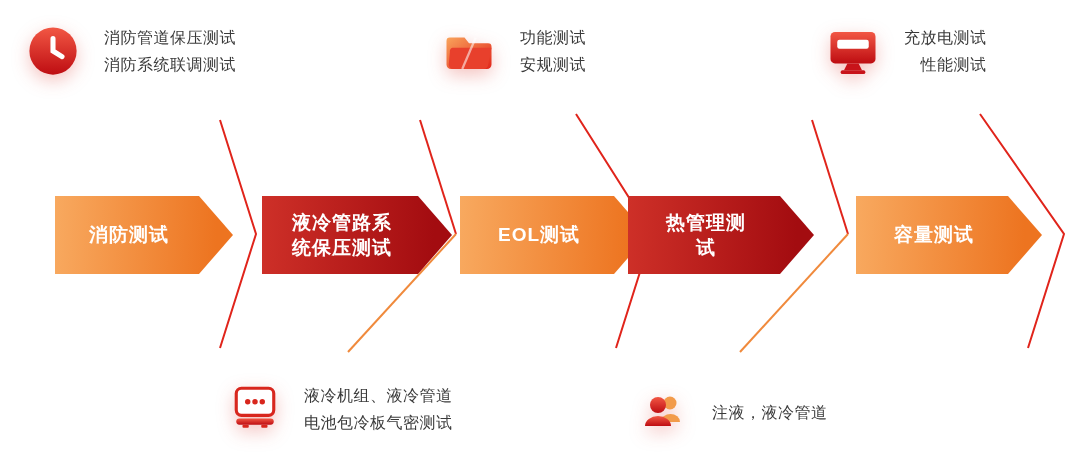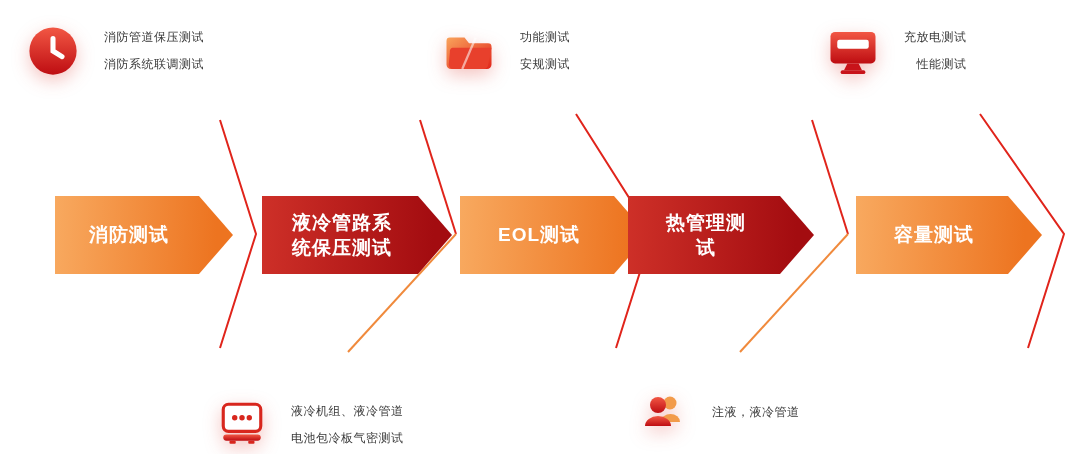--- a/index.html
+++ b/index.html
@@ -41,21 +41,21 @@
 
   
   .anno { position: absolute; z-index: 3; display: flex; align-items: flex-start; }
   .anno.center { align-items: center; }
   .icon-badge {
     display: inline-block;
     margin-right: 24px;
     line-height: 0;
     filter: drop-shadow(0 6px 9px rgba(214, 39, 30, 0.28));
   }
-  .anno-text { font-size: 12px; color: #3A3A3A; line-height: 27px; letter-spacing: 0.5px; }
+  .anno-text { font-size: 16px; color: #3A3A3A; line-height: 27px; letter-spacing: 0.5px; }
 </style>
 </head>
 <body>
 
 <div class="canvas">
 
   <svg width="0" height="0" style="position:absolute" aria-hidden="true">
     <defs>
       <linearGradient id="gradRed" x1="0" y1="0" x2="0" y2="1">
         <stop offset="0" stop-color="#F25744"></stop>
@@ -131,21 +131,21 @@
         <path d="M19 35 h10 l3 6 H16 z" fill="#C8131A"></path>
         <rect x="13" y="41" width="22" height="3.5" rx="1.7" fill="#C8131A"></rect>
       </svg>
     </span>
     <div class="anno-text">
       <div>充放电测试</div>
       <div>性能测试</div>
     </div>
   </div>
 
-  <div class="anno" style="left:217px; top:382px;margin-top:16px;">
+  <div class="anno" style="left:230px; top:382px;">
     <span class="icon-badge">
       <svg width="50" height="50" viewBox="0 0 48 48">
         <rect x="6" y="6" width="36" height="26" rx="5" fill="#ffffff" stroke="#D8261D" stroke-width="3"></rect>
         <circle cx="17" cy="19" r="2.6" fill="#D8261D"></circle>
         <circle cx="24" cy="19" r="2.6" fill="#D8261D"></circle>
         <circle cx="31" cy="19" r="2.6" fill="#D8261D"></circle>
         <rect x="6" y="35" width="36" height="6" rx="3" fill="url(#gradRed)"></rect>
         <rect x="12" y="41" width="6" height="3" rx="1" fill="#D8261D"></rect>
         <rect x="30" y="41" width="6" height="3" rx="1" fill="#D8261D"></rect>
       </svg>

